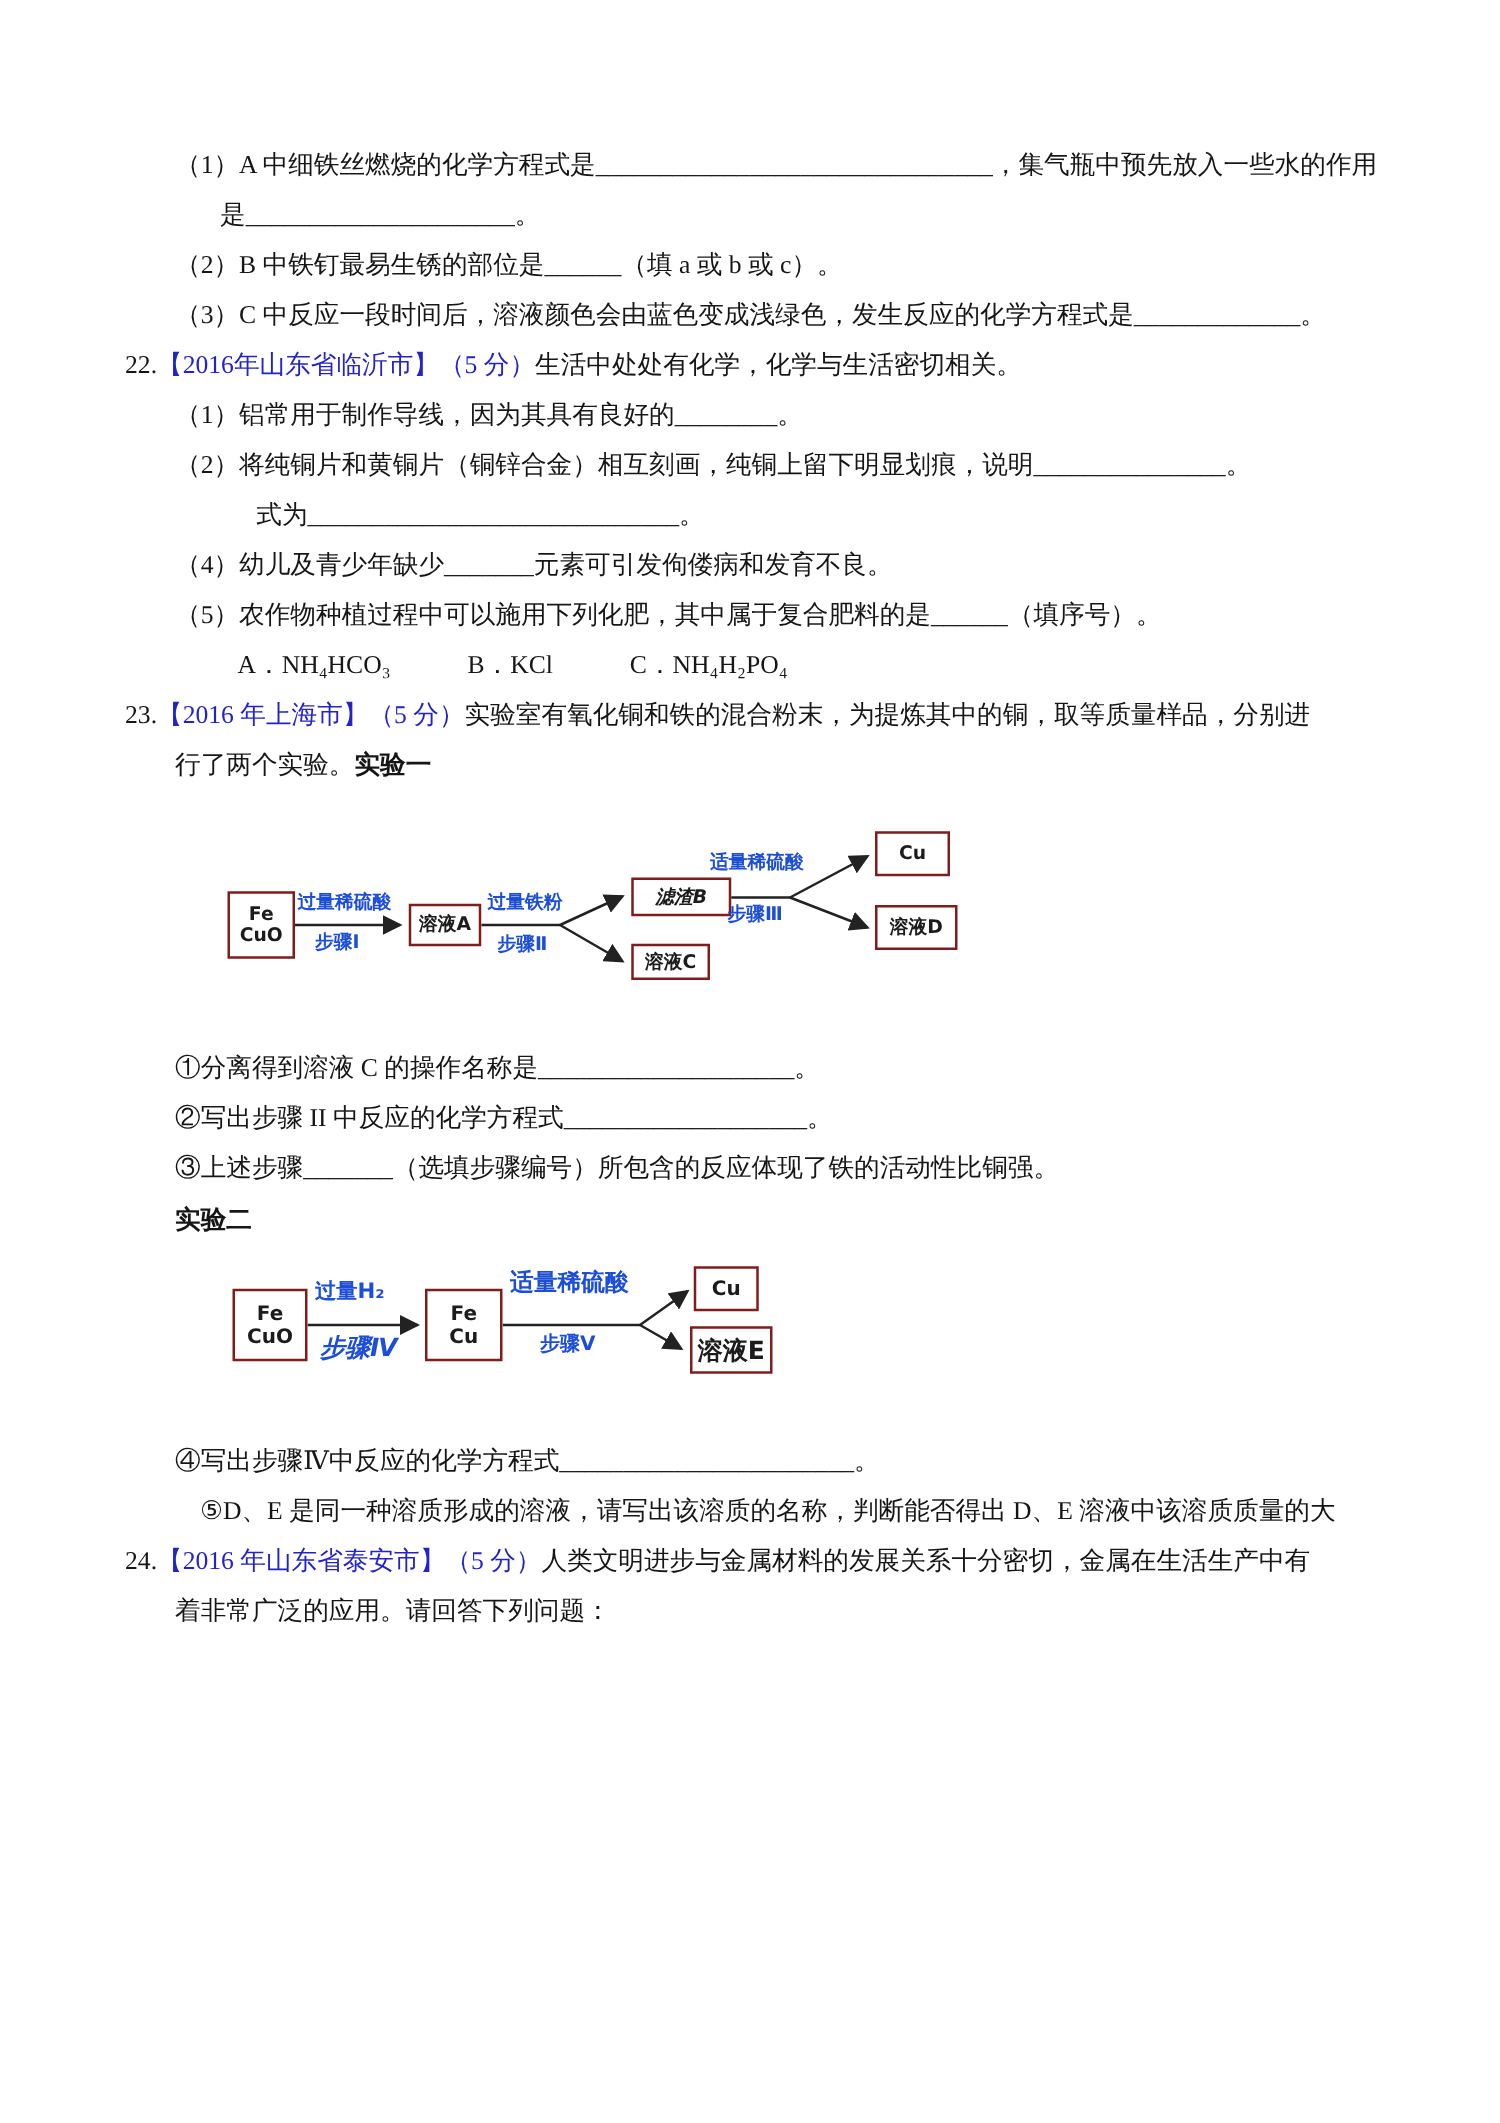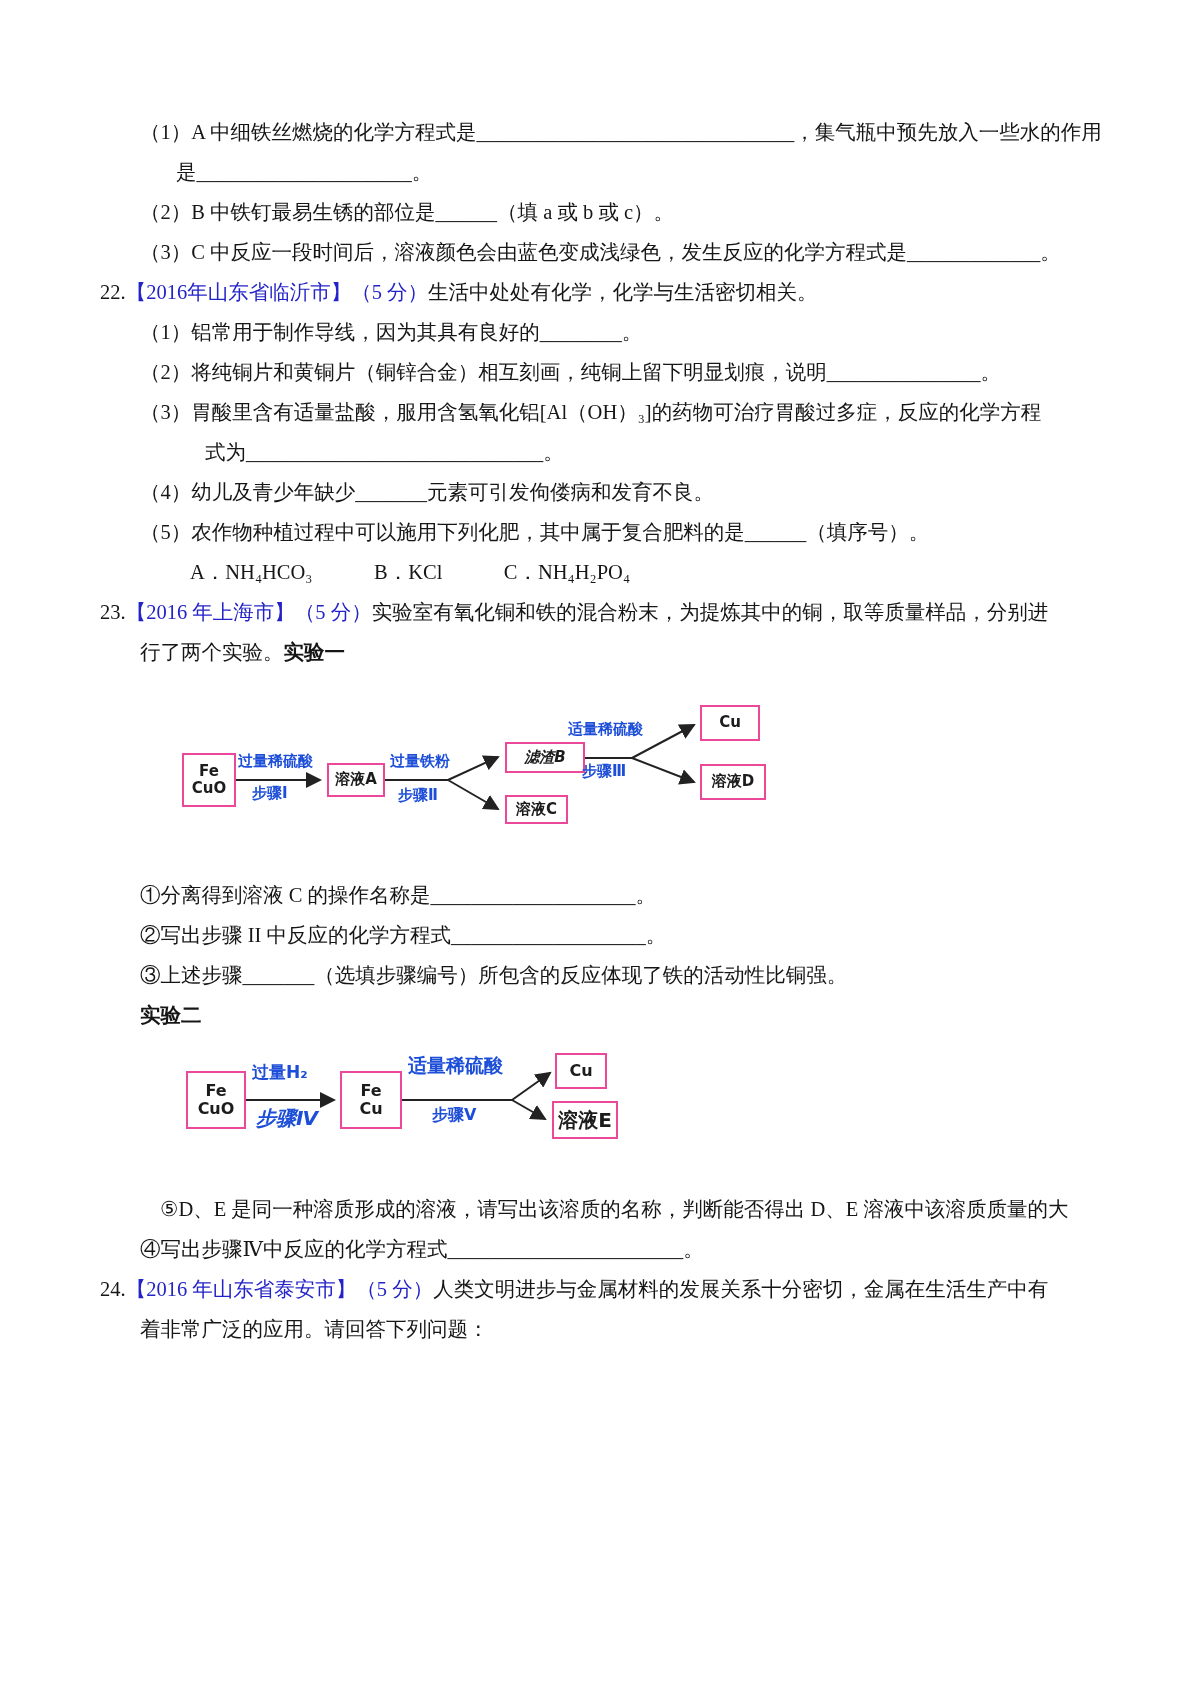--- a/index.html
+++ b/index.html
@@ -34,21 +34,21 @@
   
   .diagram {
     position: relative;
     margin-left: 140px;
   }
   .diagram1 { width: 700px; height: 145px; margin-top: 24px; margin-bottom: 34px; }
   .diagram2 { width: 560px; height: 116px; margin-top: 8px;  margin-bottom: 30px; }
   .diagram svg { position: absolute; left: 0; top: 0; }
   .dbox {
     position: absolute;
-    border: 2px solid #ec4899;
+    border: 2px solid #7f1d1d;
     background: #ffffff;
     display: flex; align-items: center; justify-content: center;
     text-align: center;
     white-space: pre-line;
     font-family: "DejaVu Sans", sans-serif;
     font-weight: bold;
     font-size: 15px;
     line-height: 1.15;
     color: #1c1c1c;
   }
@@ -89,21 +89,20 @@
 <div class="page">
 
   <p class="line">（1）A 中细铁丝燃烧的化学方程式是_______________________________，集气瓶中预先放入一些水的作用</p>
   <p class="line cont1">是_____________________。</p>
   <p class="line">（2）B 中铁钉最易生锈的部位是______（填 a 或 b 或 c）。</p>
   <p class="line">（3）C 中反应一段时间后，溶液颜色会由蓝色变成浅绿色，发生反应的化学方程式是_____________。</p>
 
   <p class="line qline"><span>22.</span><span class="blue">【2016年山东省临沂市】（5 分）</span><span>生活中处处有化学，化学与生活密切相关。</span></p>
   <p class="line">（1）铝常用于制作导线，因为其具有良好的________。</p>
   <p class="line">（2）将纯铜片和黄铜片（铜锌合金）相互刻画，纯铜上留下明显划痕，说明_______________。</p>
-  <p class="line">（3）胃酸里含有适量盐酸，服用含氢氧化铝[Al（OH）₃]的药物可治疗胃酸过多症，反应的化学方程</p>
   <p class="line cont2">式为_____________________________。</p>
   <p class="line">（4）幼儿及青少年缺少_______元素可引发佝偻病和发育不良。</p>
   <p class="line">（5）农作物种植过程中可以施用下列化肥，其中属于复合肥料的是______（填序号）。</p>
   <p class="line opts">A．NH₄HCO₃　　　B．KCl　　　C．NH₄H₂PO₄</p>
 
   <p class="line qline"><span>23.</span><span class="blue">【2016 年上海市】（5 分）</span><span>实验室有氧化铜和铁的混合粉末，为提炼其中的铜，取等质量样品，分别进</span></p>
   <p class="line"><span>行了两个实验。</span><span class="bold">实验一</span></p>
 
   <div class="diagram diagram1">
     <svg width="700" height="145" viewBox="0 0 700 145">
@@ -157,19 +156,19 @@
     <div class="dlabel d2-l1t">过量H₂</div>
     <div class="dlabel d2-l1b">步骤Ⅳ</div>
     <div class="dbox d2-mid">Fe
 Cu</div>
     <div class="dlabel d2-l2t">适量稀硫酸</div>
     <div class="dlabel d2-l2b">步骤Ⅴ</div>
     <div class="dbox d2-cu">Cu</div>
     <div class="dbox d2-sole">溶液E</div>
   </div>
 
+  <p class="line">④写出步骤Ⅳ中反应的化学方程式_______________________。</p>
   <p class="line indent5">⑤D、E 是同一种溶质形成的溶液，请写出该溶质的名称，判断能否得出 D、E 溶液中该溶质质量的大</p>
-  <p class="line">④写出步骤Ⅳ中反应的化学方程式_______________________。</p>
 
   <p class="line qline"><span>24.</span><span class="blue">【2016 年山东省泰安市】（5 分）</span><span>人类文明进步与金属材料的发展关系十分密切，金属在生活生产中有</span></p>
   <p class="line">着非常广泛的应用。请回答下列问题：</p>
 
 </div>
 
 </body></html>

